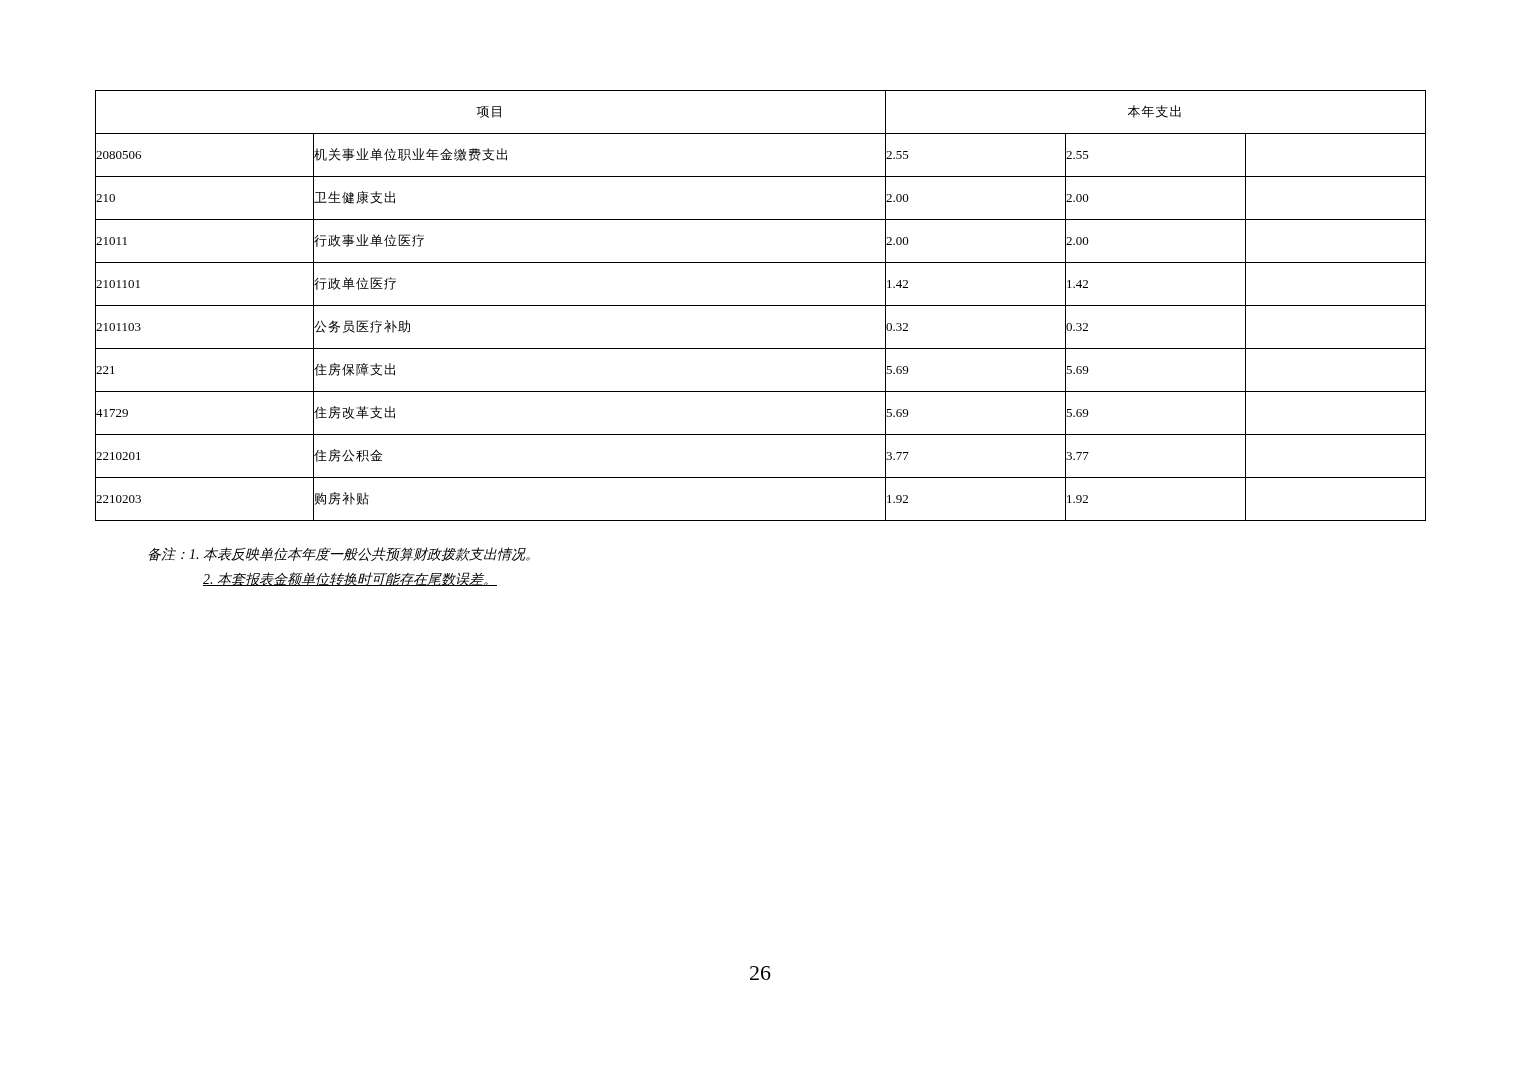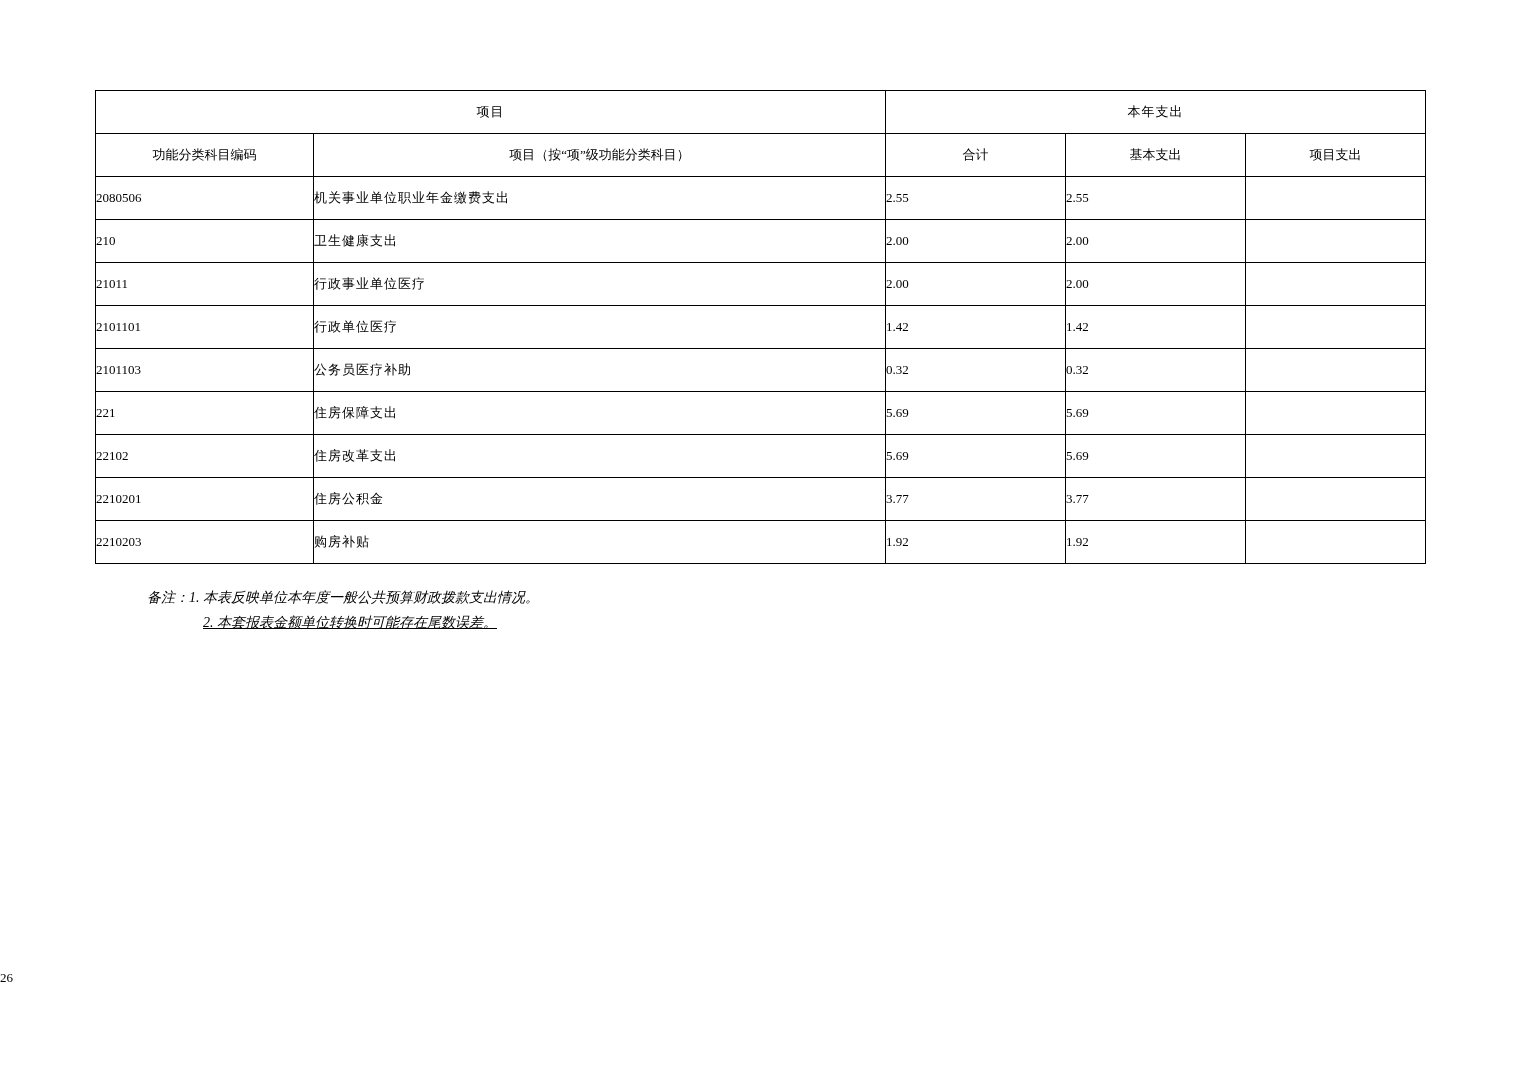--- a/index.html
+++ b/index.html
@@ -79,49 +79,42 @@
     font-style: italic;
   }
   .notes .line1 { padding-left: 52px; }
   .notes .line2 { padding-left: 108px; text-decoration: underline; }
 
   .page-number {
     position: absolute;
     bottom: 88px;
     left: 0;
     width: 100%;
-    text-align: left;
-    font-size: 13px;
+    text-align: center;
+    font-size: 22px;
     font-family: Liberation Serif, serif;
   }
 </style>
 </head>
 <body>
 
 <div class="page">
 
   <table class="budget">
     <colgroup>
       <col class="col-code">
       <col class="col-item">
       <col class="col-total">
       <col class="col-basic">
       <col class="col-proj">
     </colgroup>
     <thead>
       <tr>
         <td class="hdr" colspan="2">项目</td>
         <td class="hdr" colspan="3">本年支出</td>
-      </tr>
-      <tr>
-        <td class="hdr-sub">功能分类科目编码</td>
-        <td class="hdr-sub">项目（按“项”级功能分类科目）</td>
-        <td class="hdr-sub">合计</td>
-        <td class="hdr-sub">基本支出</td>
-        <td class="hdr-sub">项目支出</td>
       </tr>
     </thead>
     <tbody id="table-body">
         <tr>
           <td class="cell-code">2080506</td>
           <td class="cell-name ind1">机关事业单位职业年金缴费支出</td>
           <td class="cell-num">2.55</td>
           <td class="cell-num">2.55</td>
           <td class="cell-num"></td>
         </tr>
@@ -154,21 +147,21 @@
           <td class="cell-num"></td>
         </tr>
         <tr>
           <td class="cell-code bold">221</td>
           <td class="cell-name ind0 bold">住房保障支出</td>
           <td class="cell-num bold">5.69</td>
           <td class="cell-num bold">5.69</td>
           <td class="cell-num bold"></td>
         </tr>
         <tr>
-          <td class="cell-code bold">22102</td>
+          <td class="cell-code bold">41729</td>
           <td class="cell-name ind0 bold">住房改革支出</td>
           <td class="cell-num bold">5.69</td>
           <td class="cell-num bold">5.69</td>
           <td class="cell-num bold"></td>
         </tr>
         <tr>
           <td class="cell-code">2210201</td>
           <td class="cell-name ind1">住房公积金</td>
           <td class="cell-num">3.77</td>
           <td class="cell-num">3.77</td>

